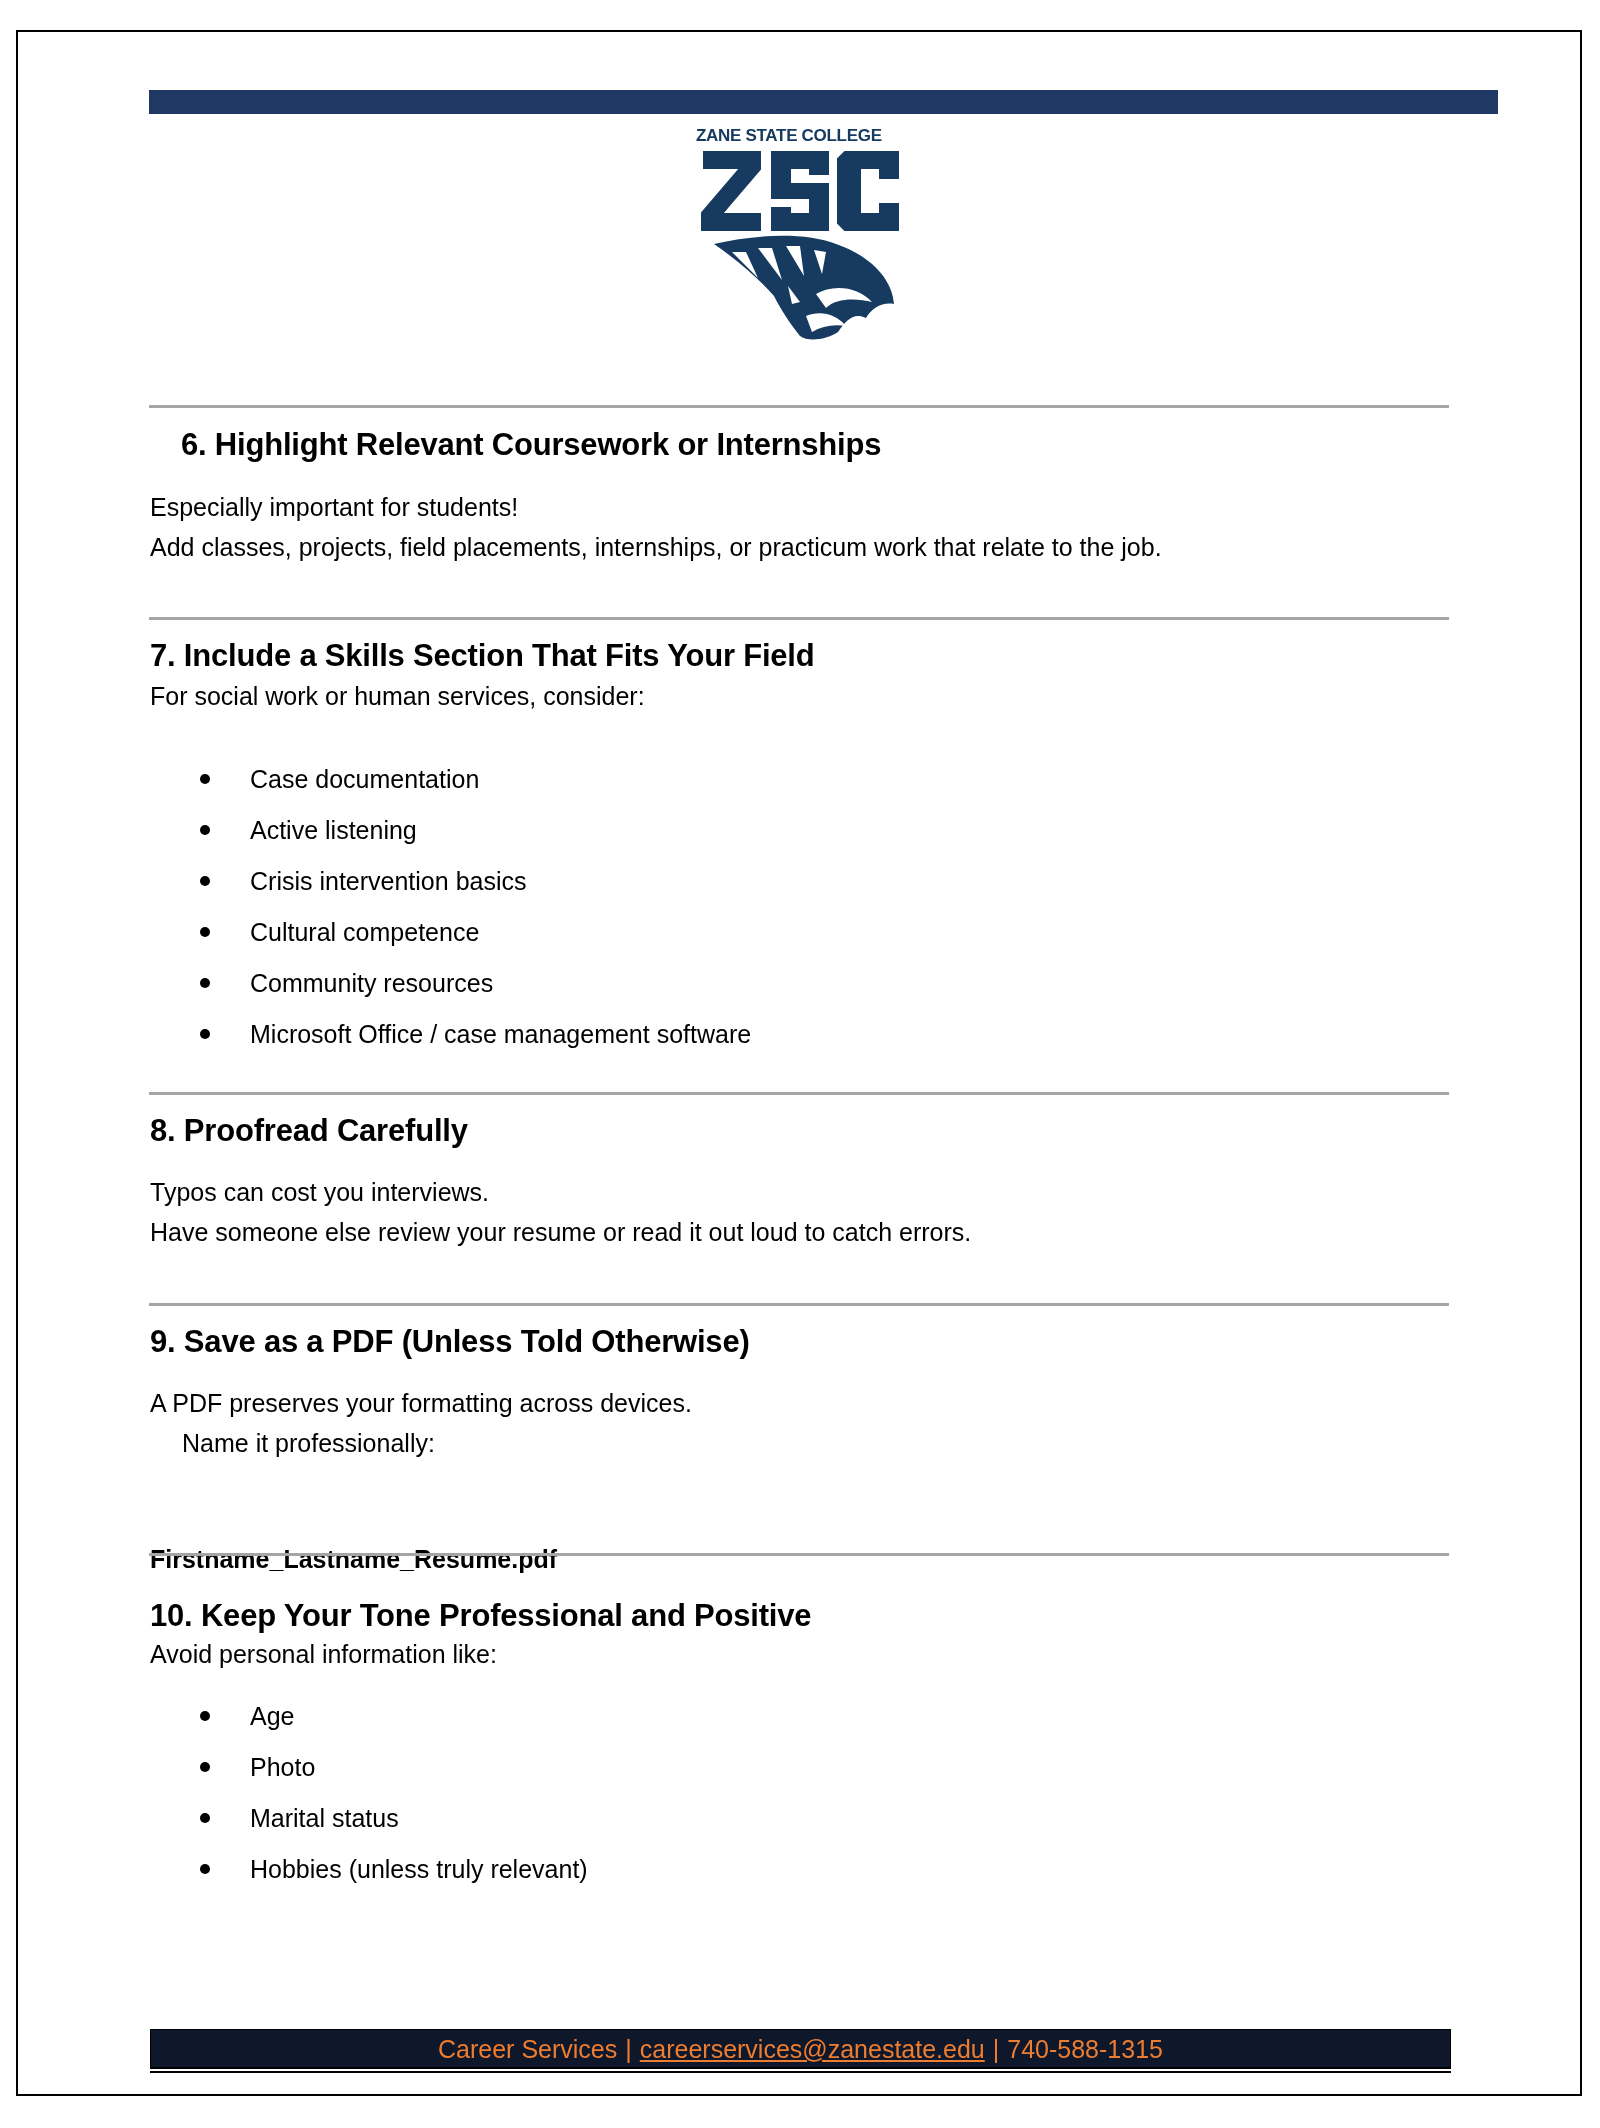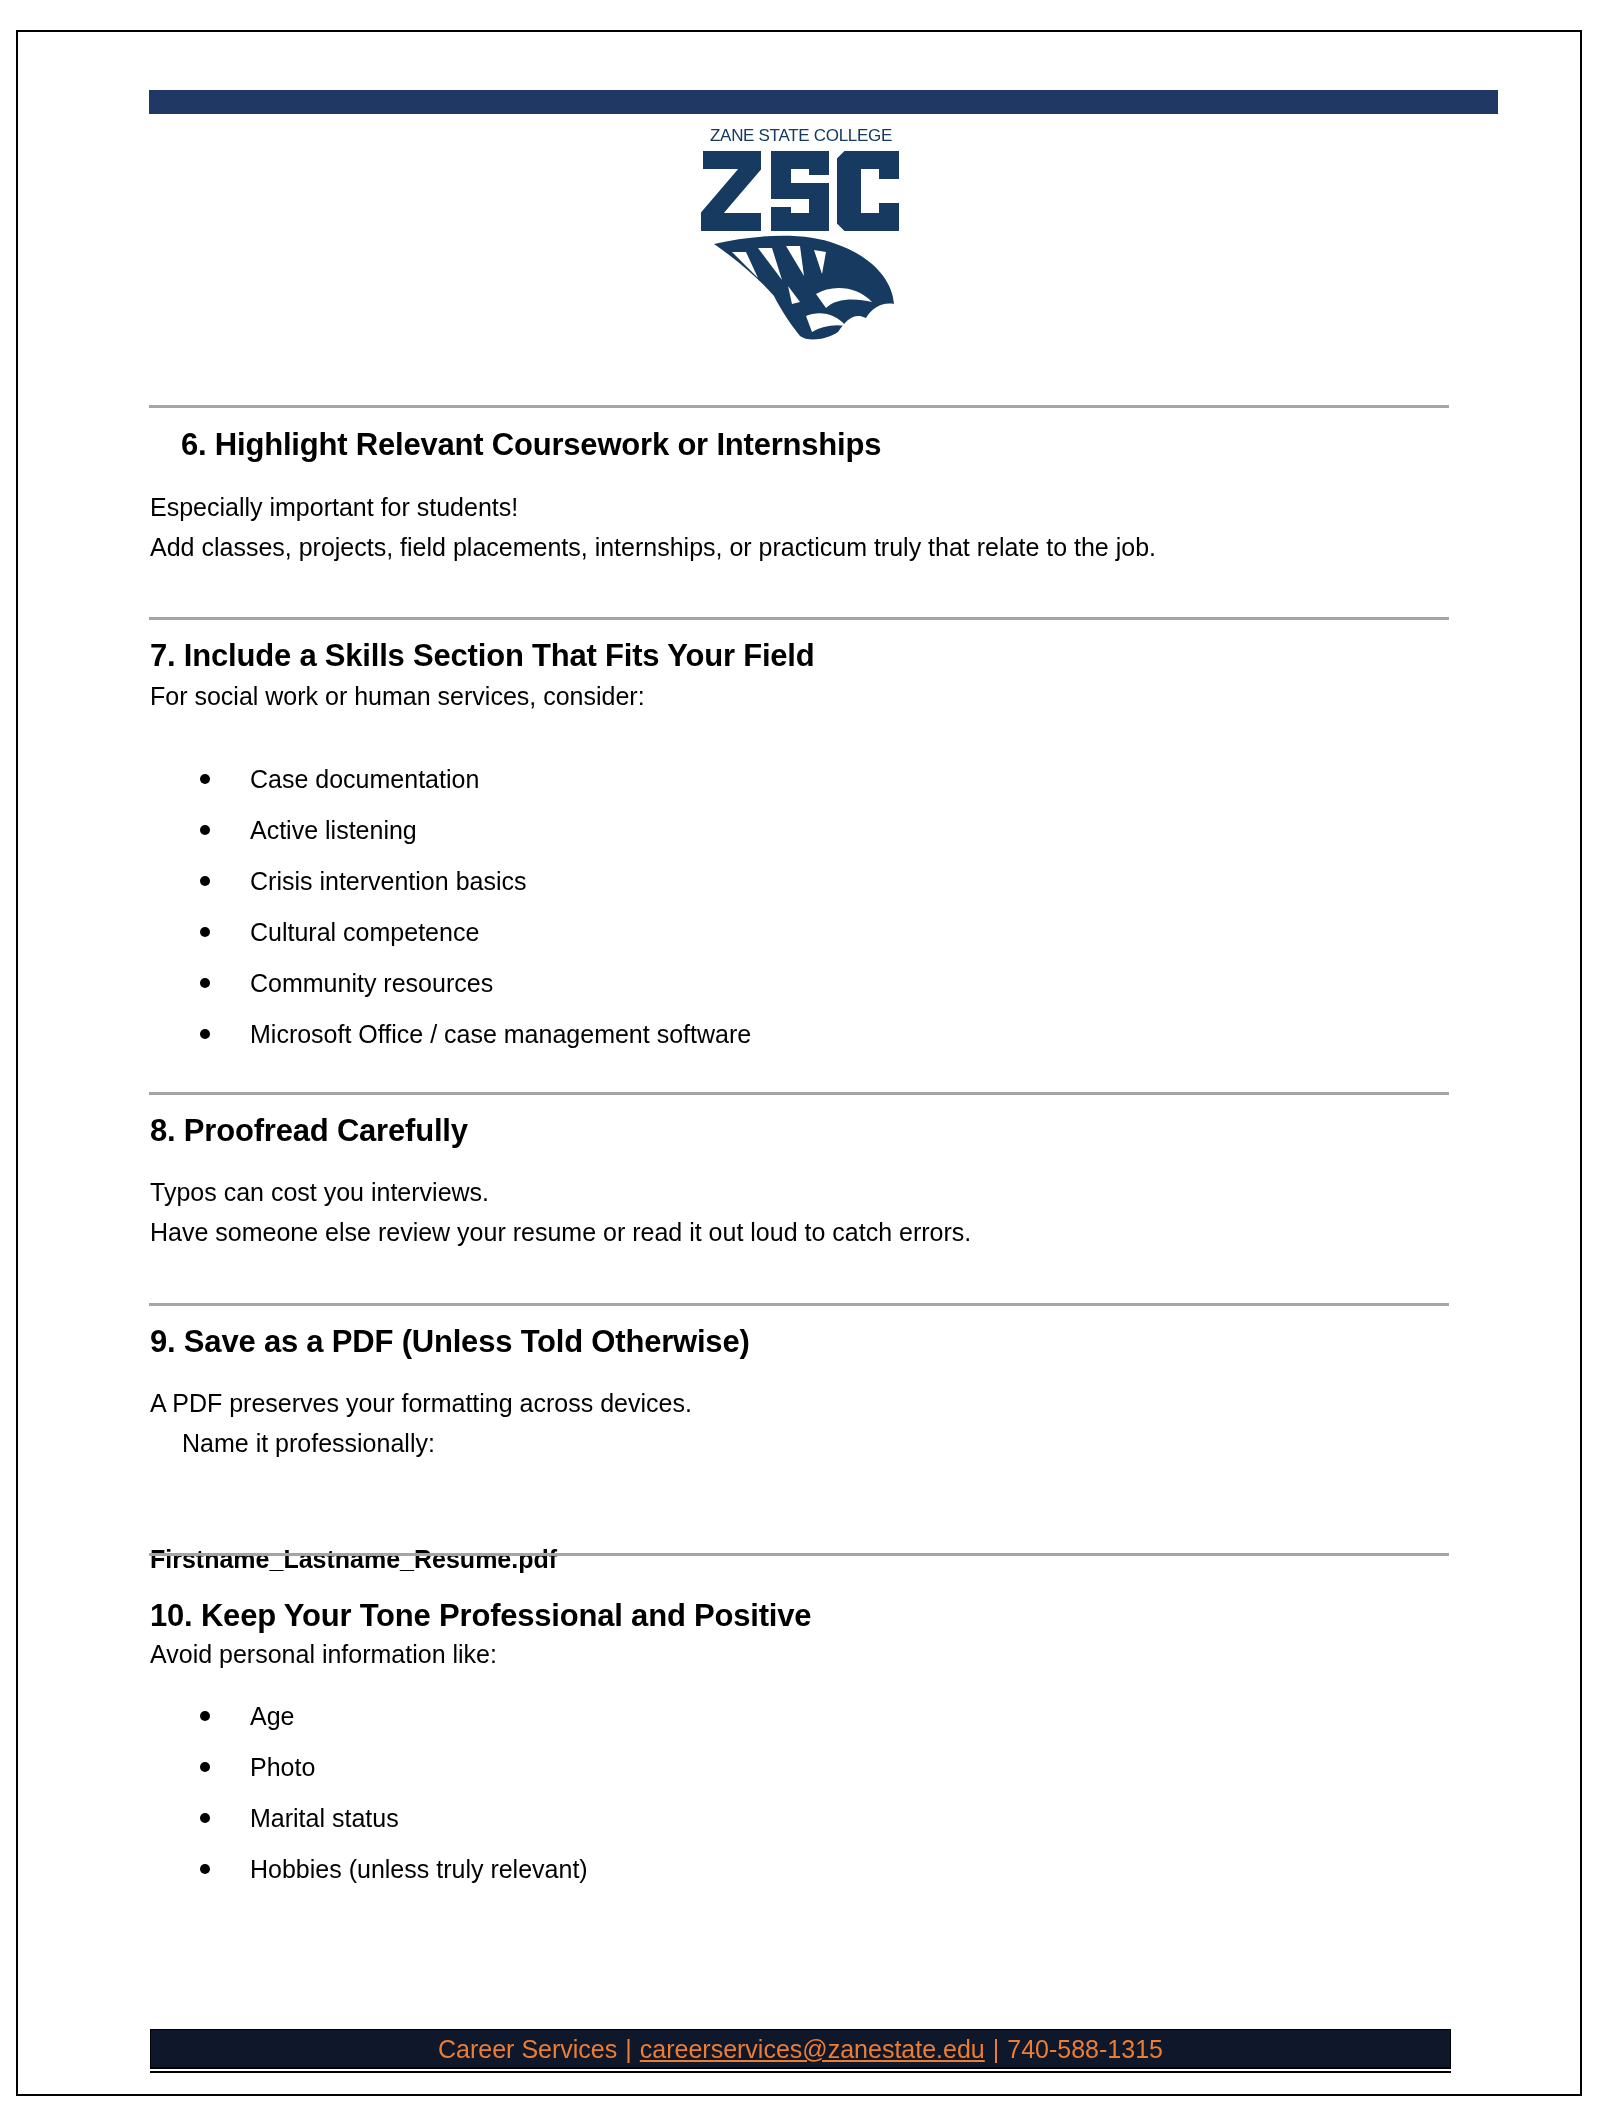--- a/index.html
+++ b/index.html
@@ -37,22 +37,22 @@
       left: 696px;
       top: 126px;
       width: 210px;
       height: 218px;
     }
     .logo-caption {
       position: absolute;
       left: 0;
       top: 0;
       width: 210px;
-      text-align: center;
-      font-weight: normal;
+      text-align: left;
+      font-weight: bold;
       font-size: 17px;
       letter-spacing: -0.3px;
       color: #163a60;
       white-space: nowrap;
     }
     .divider {
       position: absolute;
       left: 149px;
       width: 1300px;
       height: 3px;
@@ -166,21 +166,21 @@
       <path d="M120 168 C136 158 162 160 176 176 C160 172 140 172 130 182 Z"></path>
       <path d="M110 190 C124 184 140 188 150 200 C138 198 126 200 116 206 Z"></path>
       <path d="M92 160 L104 176 L96 178 Z"></path>
     </g>
   </svg>
 </div>
 
 <div class="divider" style="top:405px;"></div>
 <div class="heading" style="top:425px;margin-left:31px;">6. Highlight Relevant Coursework or Internships</div>
 <div class="line" style="top:487px;">Especially important for students!</div>
-<div class="line" style="top:527px;">Add classes, projects, field placements, internships, or practicum truly that relate to the job.</div>
+<div class="line" style="top:527px;">Add classes, projects, field placements, internships, or practicum work that relate to the job.</div>
 
 <div class="divider" style="top:617px;"></div>
 <div class="heading" style="top:636px;">7. Include a Skills Section That Fits Your Field</div>
 <div class="line" style="top:676px;">For social work or human services, consider:</div>
 <div class="bullet-item" style="top:759px;">
     <span class="dot"></span>
     <span class="txt">Case documentation</span>
   </div>
 <div class="bullet-item" style="top:810px;">
     <span class="dot"></span>

